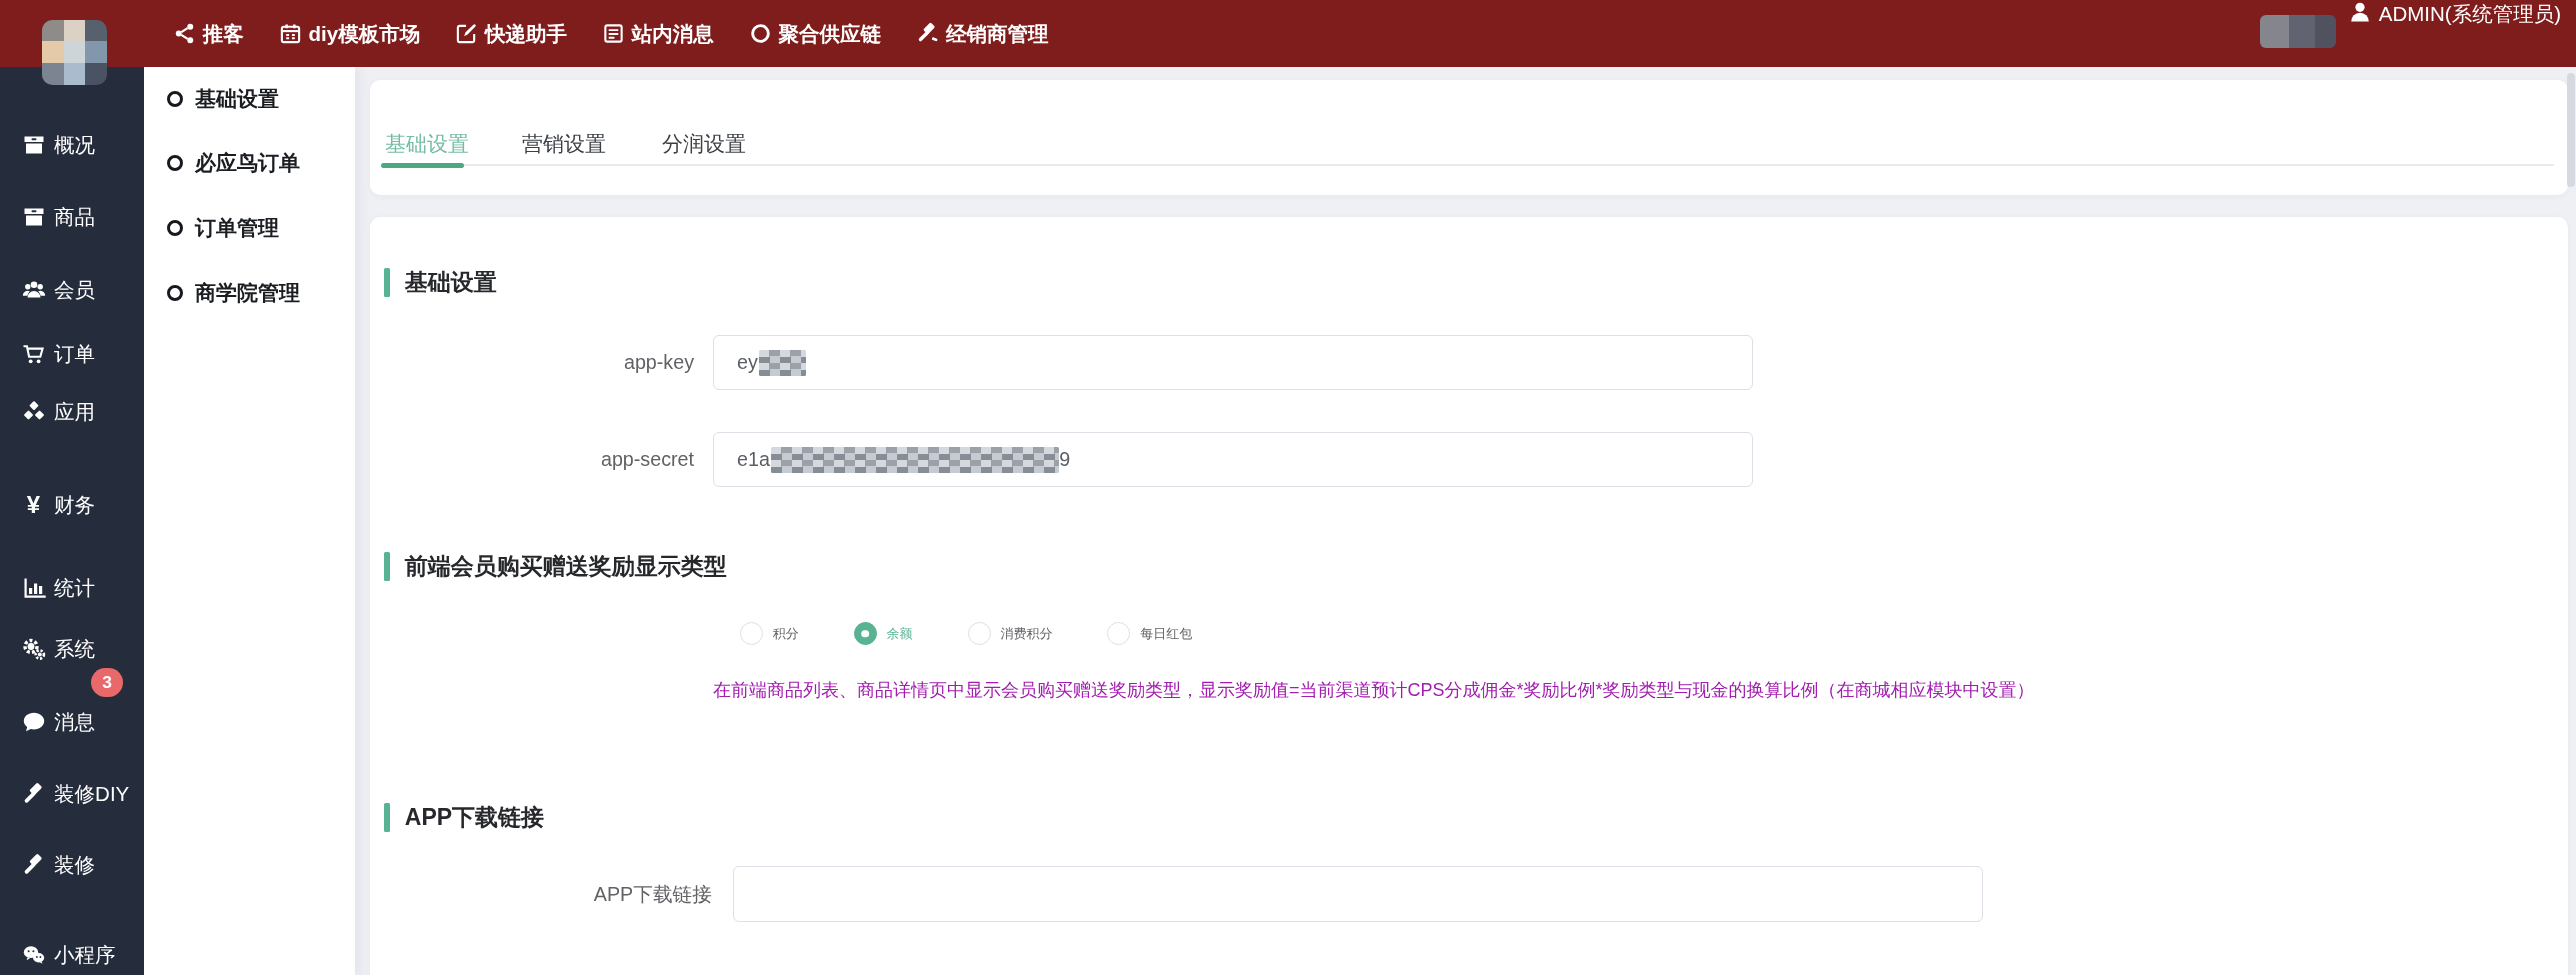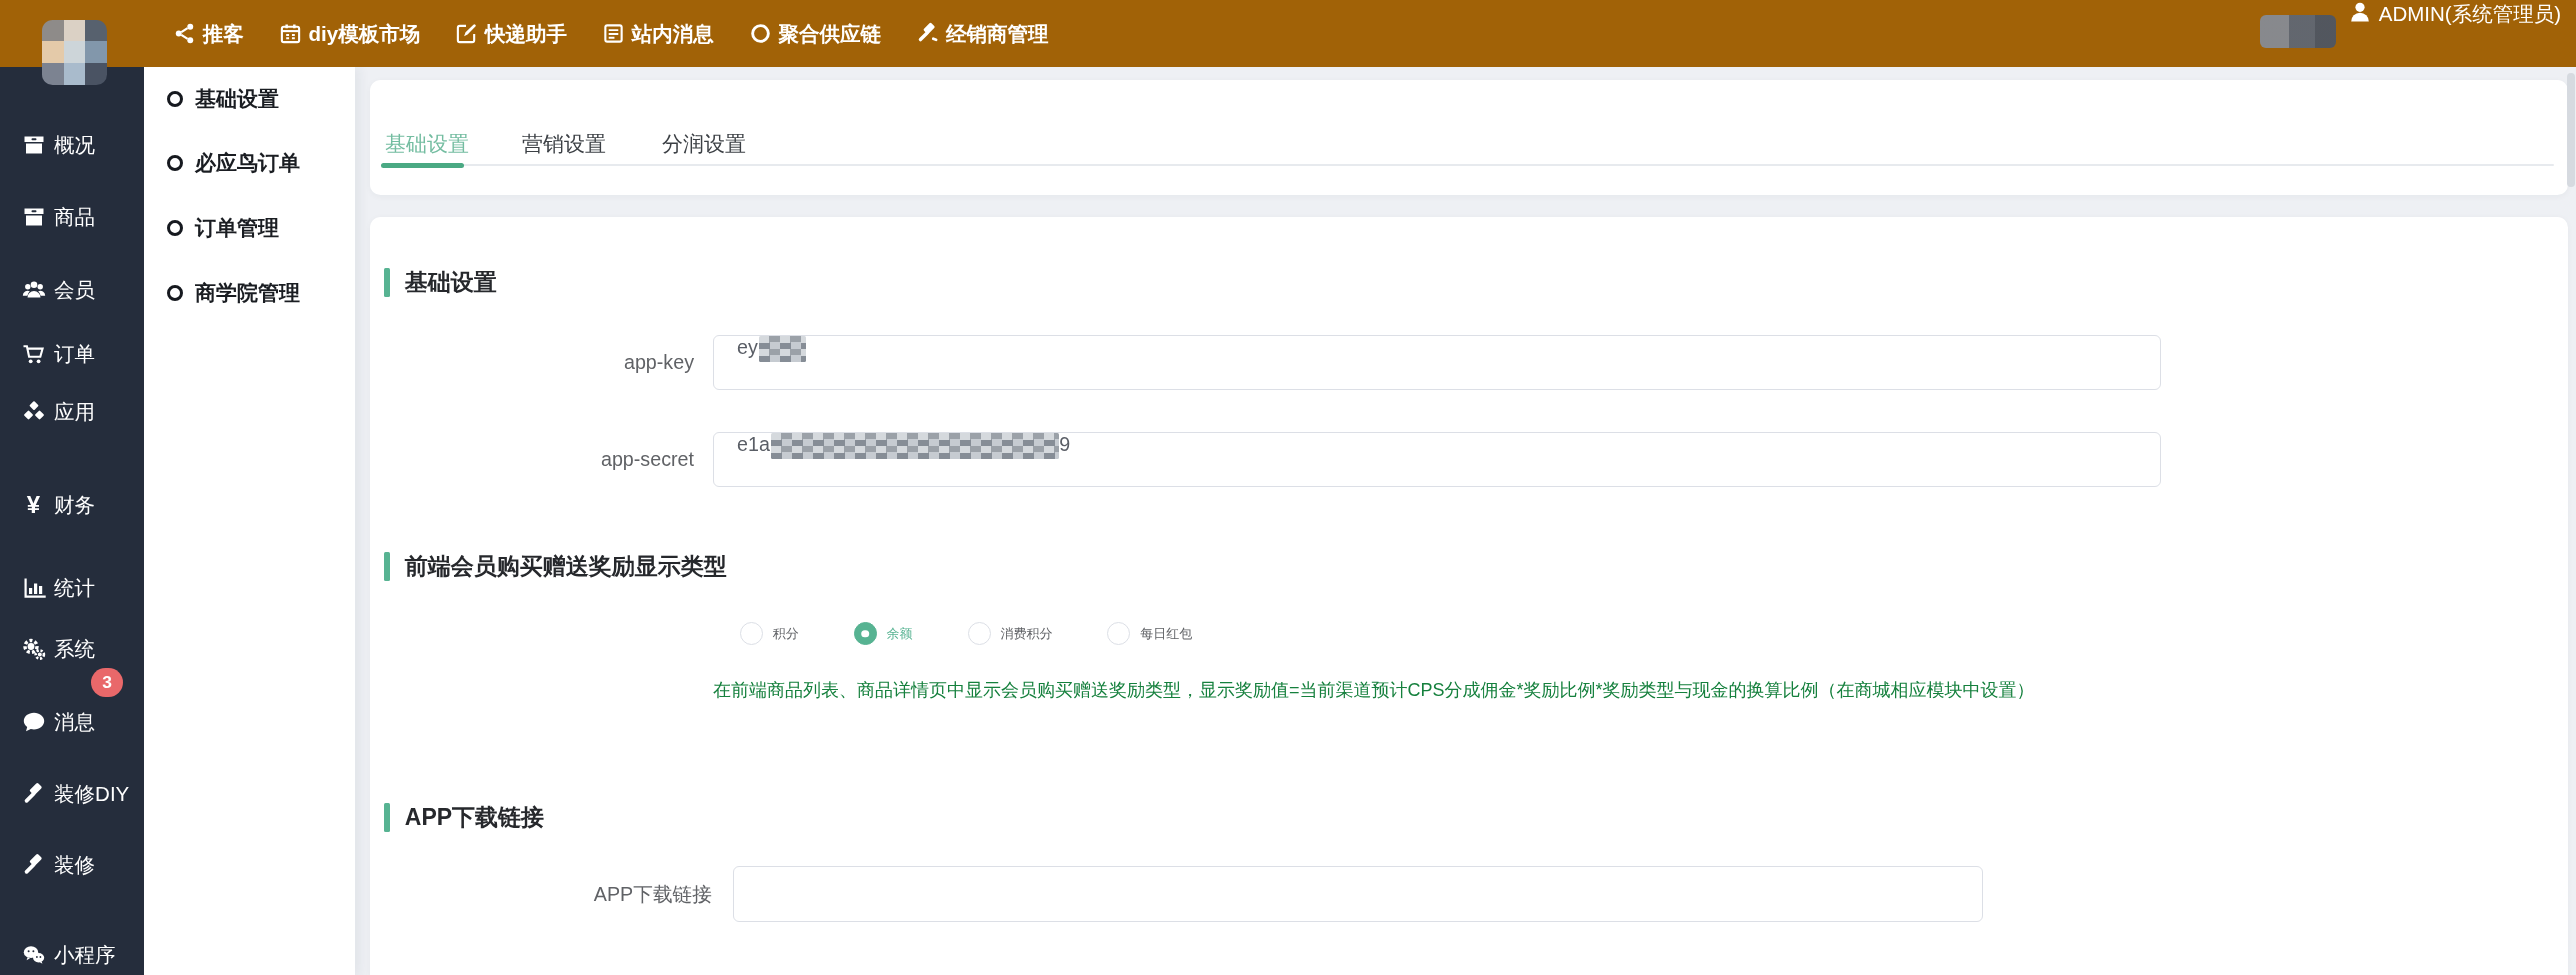--- a/index.html
+++ b/index.html
@@ -2,21 +2,21 @@
 <html style="font-size:12px"><head>
 <meta charset="utf-8">
 <style>
   * { margin:0; padding:0; box-sizing:border-box; }
   html,body { width:2576px; height:976px; overflow:hidden; }
   body {
     font-family:"Liberation Sans","DejaVu Sans",sans-serif;
     background:#eef0f4; position:relative; color:#303133;
   }
   
-  .topbar{position:absolute;left:0;top:0;width:2576px;height:67px;background:#a16207;z-index:30;}
+  .topbar{position:absolute;left:0;top:0;width:2576px;height:67px;background:#7f1d1d;z-index:30;}
   .logo-mosaic{position:absolute;left:42px;top:19.7px;width:65px;height:65px;border-radius:10.6px;overflow:hidden;
     display:grid;grid-template-columns:1fr 1fr 1fr;grid-template-rows:1fr 1fr 1fr;z-index:40;}
   .logo-mosaic i{display:block;}
   .lm1{background:#8e8b89}.lm2{background:#dbd1c5}.lm3{background:#57616e}
   .lm4{background:#e4caa9}.lm5{background:#cdd5d9}.lm6{background:#8297ab}
   .lm7{background:#7c8391}.lm8{background:#a9bbcc}.lm9{background:#4a5363}
   .topnav{position:absolute;left:173px;top:0;height:67px;display:flex;align-items:center;gap:35px;}
   .topnav-item{display:flex;align-items:center;gap:6.8px;color:#fff;font-size:20.5px;font-weight:700;cursor:pointer;white-space:nowrap;}
   .topnav-item svg{width:23px;height:23px;display:block;}
   .topbar-blur{position:absolute;right:240px;top:15px;width:76px;height:33px;border-radius:6px;
@@ -47,38 +47,38 @@
   .tab.active{color:#74bda1;}
   .tabs-divider{position:absolute;left:11.4px;top:84px;width:2173px;height:2.3px;background:#e7eaee;border-radius:1.5px;}
   .tabs-underline{position:absolute;left:11.4px;top:83px;width:83px;height:5.3px;background:#4aa983;border-radius:3px;z-index:2;}
   
   .section-hd{position:absolute;left:13.6px;display:flex;align-items:center;}
   .section-hd .bar{width:6.8px;height:29px;background:#57b392;border-radius:1.5px;flex:none;}
   .section-hd .stitle{margin-left:14.4px;font-size:23px;font-weight:700;color:#26282c;white-space:nowrap;}
   
   .frow{position:absolute;height:55px;}
   .frow .flabel{position:absolute;left:0;top:0;width:324px;height:55px;line-height:55px;text-align:right;font-size:19.7px;color:#606266;white-space:nowrap;}
-  .fbox{position:absolute;left:343px;top:0;width:1448px;height:55px;border:1.5px solid #dcdfe6;border-radius:6px;background:#fff;
-    display:flex;padding-left:23px;font-size:19.7px;color:#5a5e66;cursor:text;}
+  .fbox{position:absolute;left:343px;top:0;width:1040px;height:55px;border:1.5px solid #dcdfe6;border-radius:6px;background:#fff;
+    display:flex;align-items:center;padding-left:23px;font-size:19.7px;color:#5a5e66;cursor:text;}
   .pix{display:inline-block;height:26px;margin-left:1.5px;border-radius:1.5px;
     background:conic-gradient(#9ba1a8 0 25%,#c6cbd1 0 50%,#868d96 0 75%,#d5d9dd 0) 0 0/21px 13px;}
   .pix-small{width:47px;}
   .pix-wide{width:288px;}
   .app-input{position:absolute;left:363px;top:0;width:1250px;height:56px;border:1.5px solid #dcdfe6;border-radius:6px;background:#fff;
     font-size:19.7px;color:#5a5e66;padding-left:23px;outline:none;font-family:inherit;}
   .app-label{position:absolute;left:0;top:0;width:342px;height:56px;line-height:56px;text-align:right;font-size:19.7px;color:#606266;white-space:nowrap;}
   
   .radio-row{position:absolute;left:370px;top:405px;display:flex;align-items:center;gap:55px;}
   .radio{display:flex;align-items:center;gap:9.8px;cursor:pointer;}
   .radio .rdot{width:23px;height:23px;border-radius:50%;border:1.5px solid #dcdfe6;background:#fff;flex:none;position:relative;}
   .radio.selected .rdot{background:#57b392;border-color:#57b392;}
   .radio.selected .rdot::after{content:"";position:absolute;left:50%;top:50%;width:7.6px;height:7.6px;border-radius:50%;background:#fff;transform:translate(-50%,-50%);}
   .radio .rlabel{font-size:13px;color:#606266;white-space:nowrap;}
   .radio.selected .rlabel{color:#57b392;}
-  .help-text{position:absolute;left:343px;top:461px;font-size:18px;color:#15803d;white-space:nowrap;}
+  .help-text{position:absolute;left:343px;top:461px;font-size:18px;color:#a21caf;white-space:nowrap;}
   
   .scroll-thumb{position:absolute;right:1.5px;top:73px;width:7.6px;height:114px;border-radius:3.8px;background:#d6dae0;z-index:50;}
 </style>
 </head>
 <body>
 
 <div class="topbar">
   <div class="topnav">
     <div class="topnav-item">
       <span>

